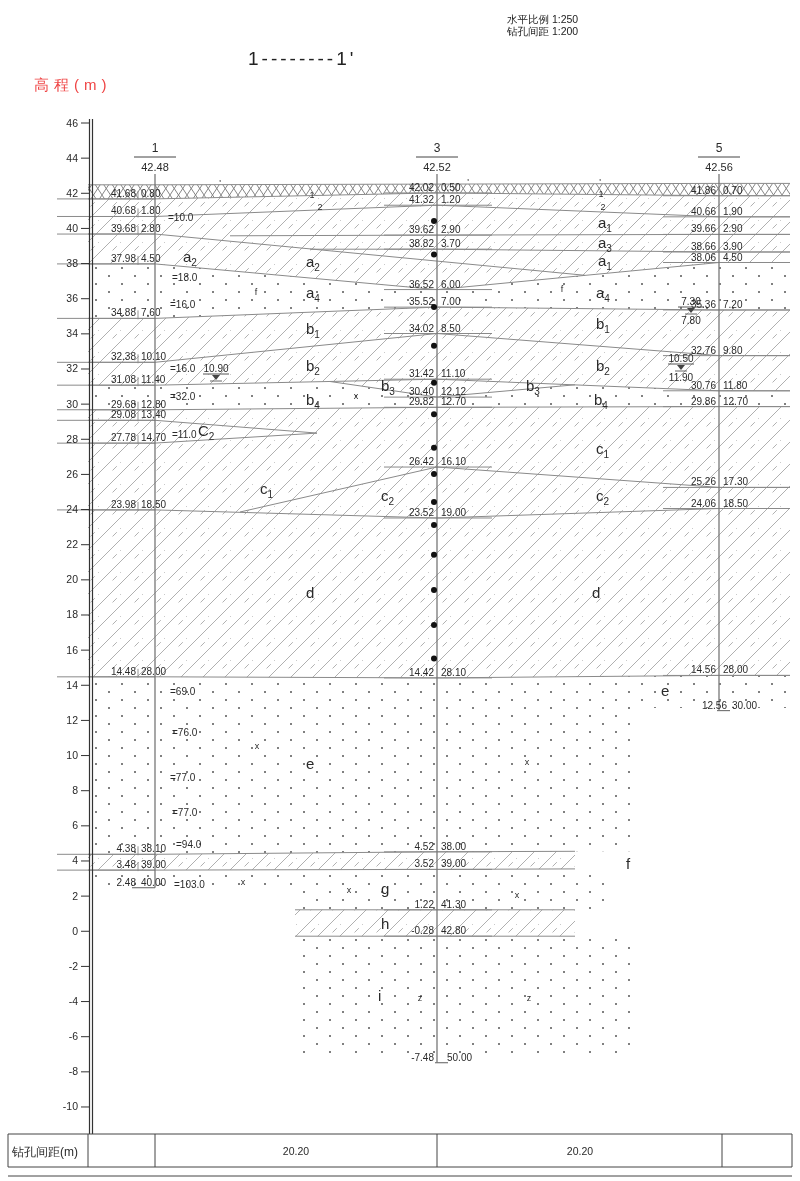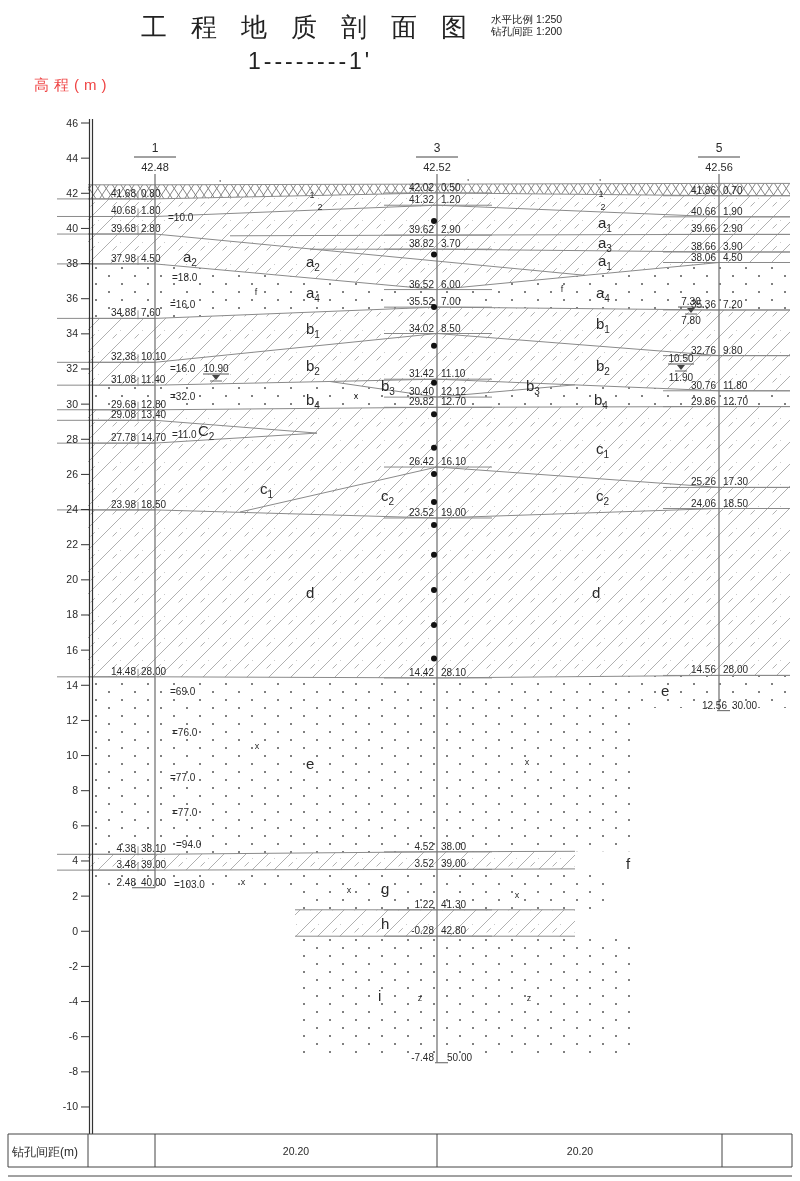--- a/index.html
+++ b/index.html
@@ -1,30 +1,29 @@
 <!DOCTYPE html>
 <html><head>
 <meta charset="utf-8">
 <style>
   html,body{margin:0;padding:0;background:#fff;}
   #stage{position:relative;width:800px;height:1181px;background:#ffffff;overflow:hidden;
          font-family:"Liberation Sans","DejaVu Sans",sans-serif;color:#1e1e1e;}
   #drawing{position:absolute;left:0;top:0;}
   .hdr{position:absolute;white-space:nowrap;}
   #title{left:141px;top:10px;font-size:26px;letter-spacing:24px;color:#222;}
-  #scales{left:491px;top:13px;font-size:10.5px;line-height:12px;color:#222;}
-  #section{left:248px;top:48px;font-size:23px;letter-spacing:3px;color:#222;}
+  #scales{left:507px;top:13px;font-size:10.5px;line-height:12px;color:#222;}
+  #section{left:248px;top:48px;font-size:19px;letter-spacing:3px;color:#222;}
   #axis-label{left:34px;top:76px;font-size:15px;letter-spacing:5px;color:#ef4444;}
   svg text{fill:#2a2a2a;}
 </style>
 </head>
 <body>
 
 <div id="stage">
-  <div id="title" class="hdr">工程地质剖面图</div>
   <div id="scales" class="hdr">
     <div><span>水平比例</span>&nbsp;<span>1:250</span></div>
     <div><span>钻孔间距</span>&nbsp;<span>1:200</span></div>
   </div>
   <div id="section" class="hdr">1--------1'</div>
   <div id="axis-label" class="hdr">高程(m)</div>
   <div id="drawing"><svg width="800" height="1181" viewBox="0 0 800 1181">
         <defs>
 <pattern id="pat-hatch" width="22" height="22" patternUnits="userSpaceOnUse">
   <path d="M-2,24 L24,-2" stroke="#9c9c9c" stroke-width="0.8" fill="none"></path>

